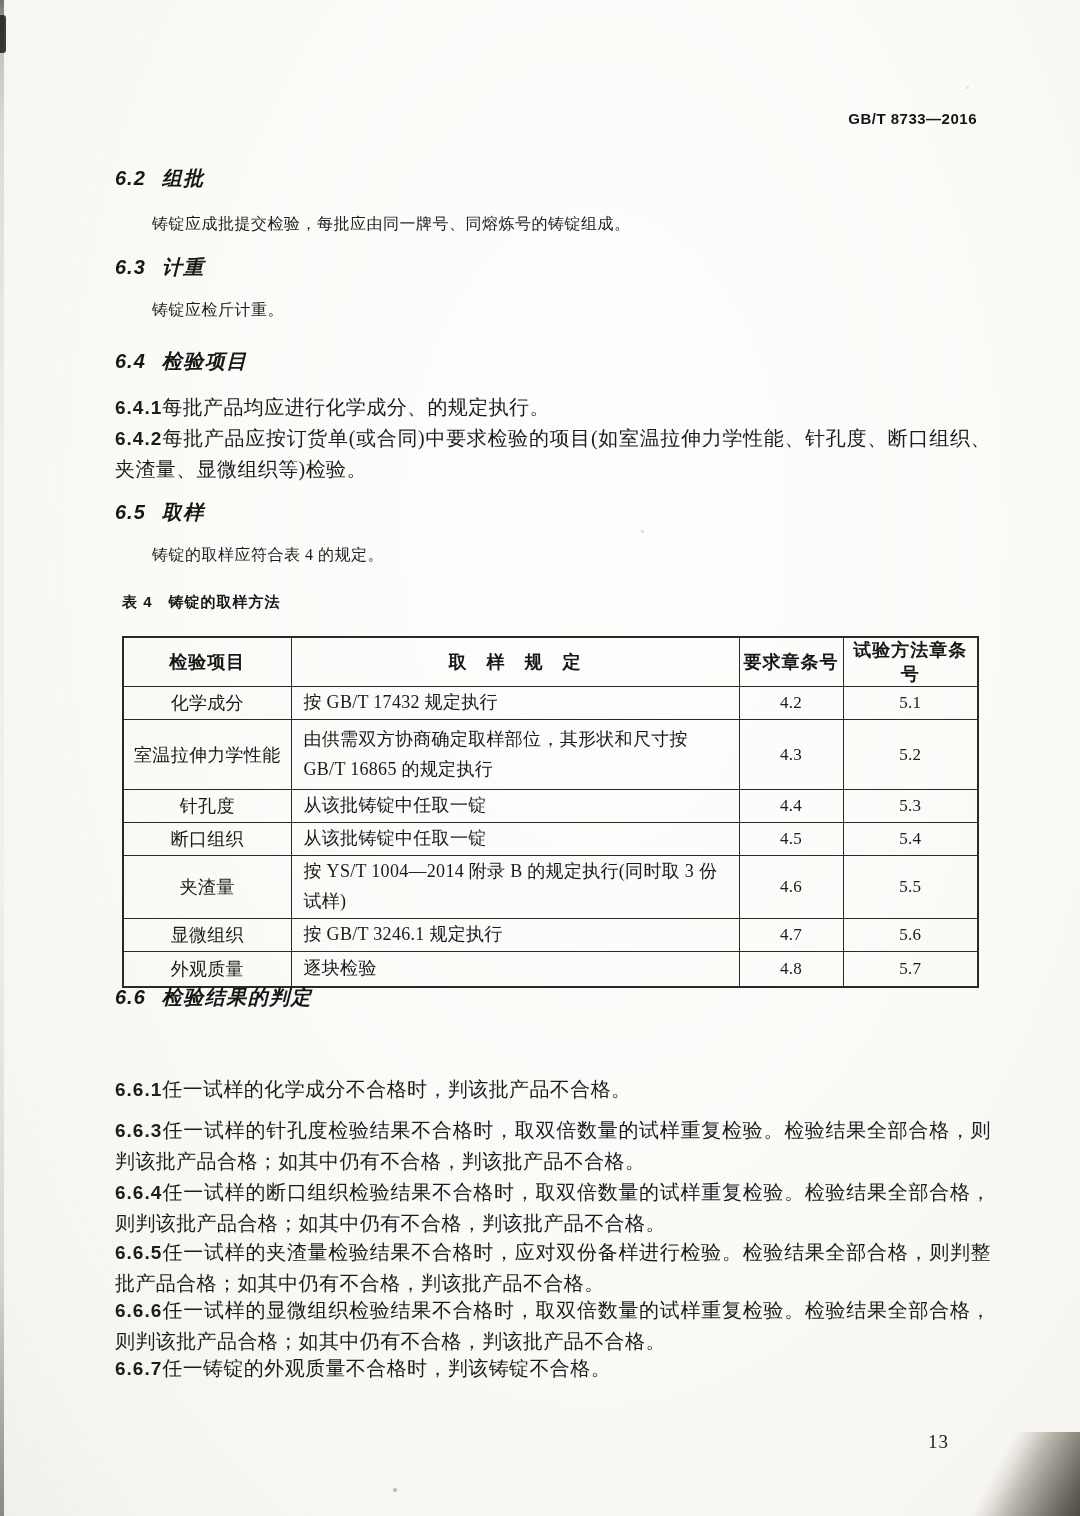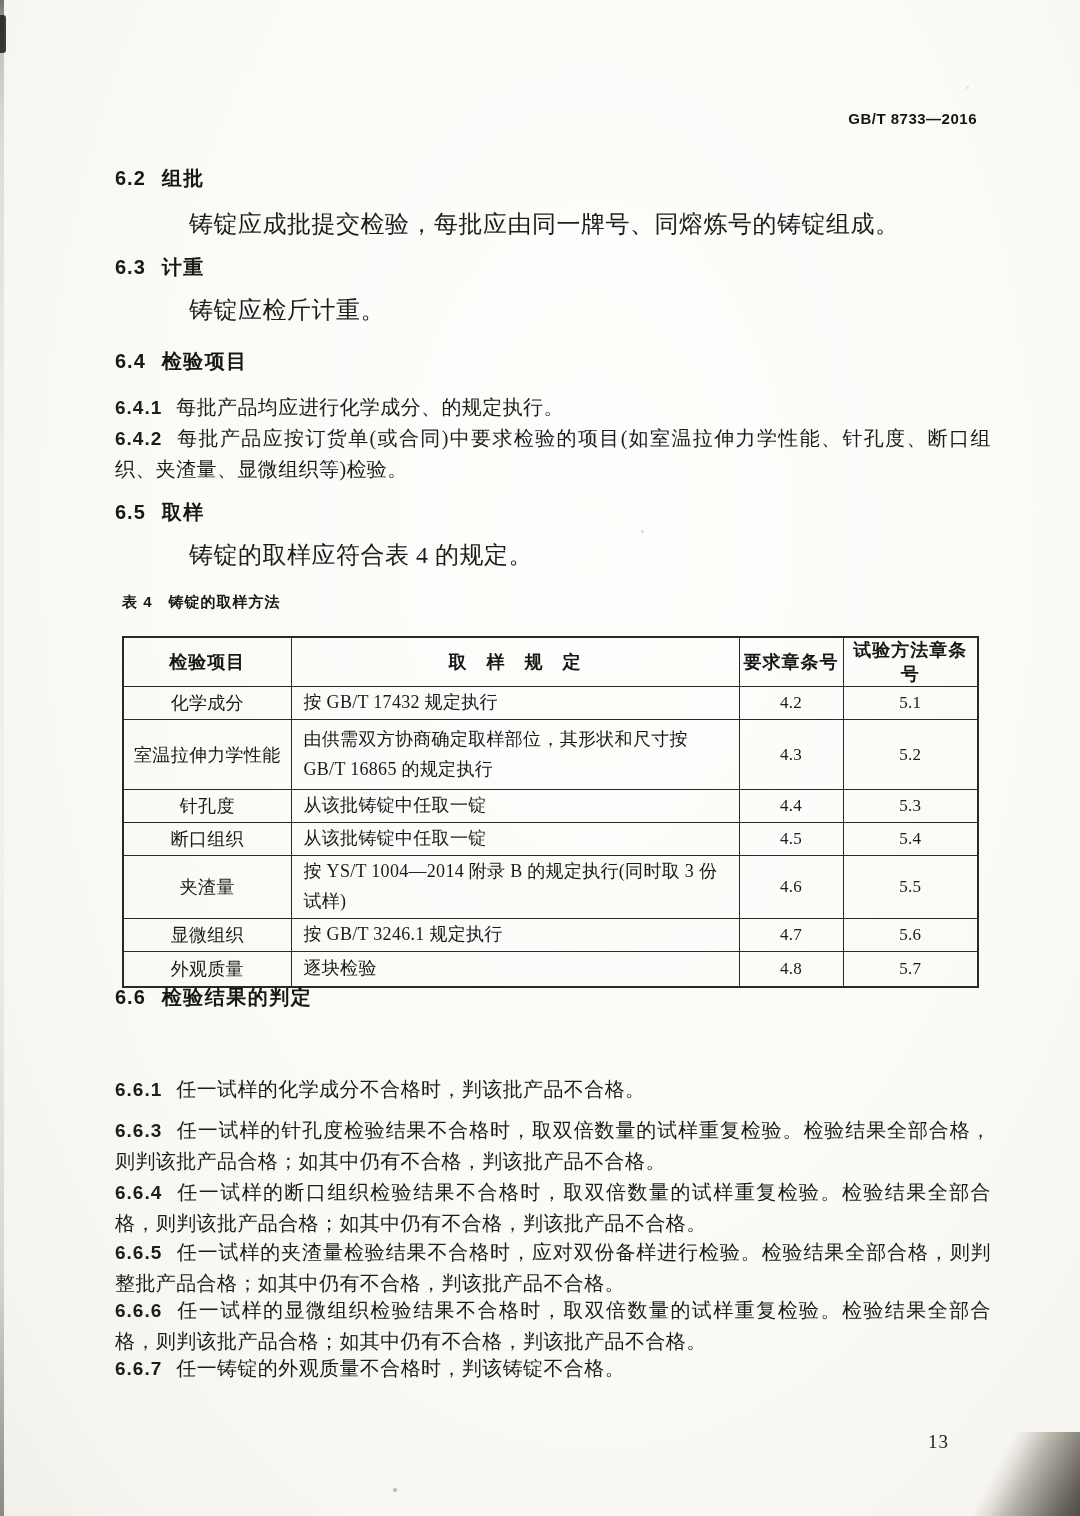--- a/index.html
+++ b/index.html
@@ -44,37 +44,38 @@
     top:110px; right:103px;
     font-family:"Liberation Sans", sans-serif;
     font-weight:700; font-size:15px; letter-spacing:.5px;
     color:#151412;
   }
   .heading {
     left:115px; width:880px; line-height:26px;
     font-family:"Liberation Sans", sans-serif;
     font-weight:700; font-size:20px; color:#181715;
     white-space:nowrap;
+    font-style:italic;
   }
   .heading .hnum { margin-right:16px; letter-spacing:1px; }
   .heading .htitle { letter-spacing:1.5px; }
   .para {
     left:152px; width:845px; line-height:30px;
-    font-size:24px; letter-spacing:.5px; color:#1d1c1a;margin-left:37px;
+    font-size:16px; letter-spacing:.5px; color:#1d1c1a;
   }
   .clause {
     left:115px; width:876px; line-height:30px;
     font-size:20px; letter-spacing:.4px; color:#1d1c1a;
     text-align:justify;
   }
   .clause.lh31 { line-height:31px; }
   .clause .cnum {
     font-family:"Liberation Sans", sans-serif;
     font-weight:700; font-size:19px; letter-spacing:1px;
-    margin-right:14px;
+    margin-right:0;
   }
   .table-caption {
     left:122px; top:593px; width:855px; text-align:left;
     font-family:"Liberation Sans", sans-serif;
     font-weight:700; font-size:15px; letter-spacing:1px; color:#181715;
   }
   
   .tblwrap { left:122px; top:636px; }
   table.sampling {
     border-collapse:collapse; table-layout:fixed;

